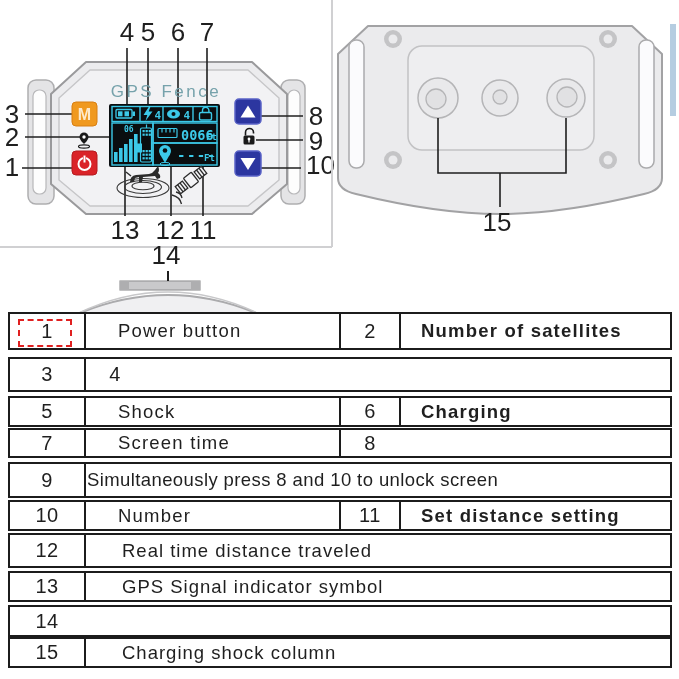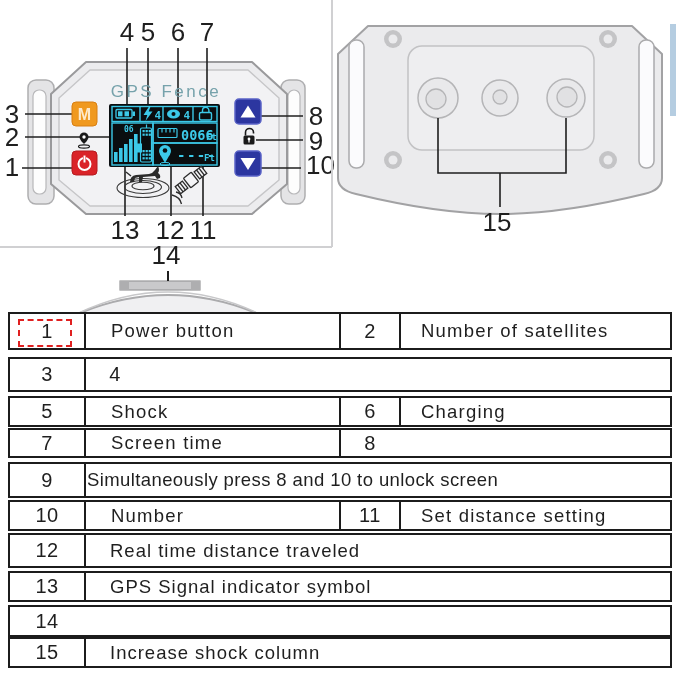--- a/index.html
+++ b/index.html
@@ -12,24 +12,24 @@
   .sep-h{position:absolute;background:#d0d0d2;}
   .blue-strip{position:absolute;background:#b5cde1;}
   .tick{position:absolute;background:#1f1f1f;}
   
   #legend{position:absolute;left:8px;top:312px;width:664px;height:360px;}
   .row{position:absolute;left:0;width:664px;border:2px solid #1c1c1c;background:#fff;
        display:flex;box-sizing:border-box;align-items:stretch;}
   .cell{display:flex;align-items:center;box-sizing:border-box;}
   .c-num{justify-content:center;font-size:20px;letter-spacing:0.5px;}
   .c-n1{width:74px;position:relative;}
-  .c-l1{width:255px;border-left:2px solid #1c1c1c;padding-left:25px;font-size:18.5px;letter-spacing:1.2px;}
+  .c-l1{width:255px;border-left:2px solid #1c1c1c;padding-left:32px;font-size:18.5px;letter-spacing:1.2px;}
   .c-n2{width:60px;border-left:2px solid #1c1c1c;}
-  .c-l2{flex:1;border-left:2px solid #1c1c1c;padding-left:20px;font-size:18.5px;letter-spacing:1.2px;}
-  .c-span{flex:1;border-left:2px solid #1c1c1c;padding-left:24px;font-size:18.5px;letter-spacing:1px;}
+  .c-l2{flex:1;border-left:2px solid #1c1c1c;padding-left:20px;font-size:18.5px;letter-spacing:1.2px;font-weight:bold;}
+  .c-span{flex:1;border-left:2px solid #1c1c1c;padding-left:36px;font-size:18.5px;letter-spacing:1px;}
   .c-span-tight{padding-left:1px;letter-spacing:0.4px;font-size:18.5px;}
   .dashed-box{position:absolute;left:8px;top:5px;width:50px;height:24px;
               border:2px dashed #e02020;}
 </style>
 </head>
 <body>
 
 <div id="stage">
 
   <svg width="332" height="247" viewBox="0 0 332 247" style="position:absolute;left:0;top:0;">
@@ -312,17 +312,17 @@
       <div class="cell c-num c-n1">13</div>
       <div class="cell c-span">GPS Signal indicator symbol</div>
     </div>
 
     <div class="row" style="top:293px;height:32px;">
       <div class="cell c-num c-n1">14</div>
     </div>
 
     <div class="row" style="top:325px;height:31px;">
       <div class="cell c-num c-n1">15</div>
-      <div class="cell c-span">Increase shock column</div>
+      <div class="cell c-span">Charging shock column</div>
     </div>
 
   </div>
 </div>
 
 </body></html>

